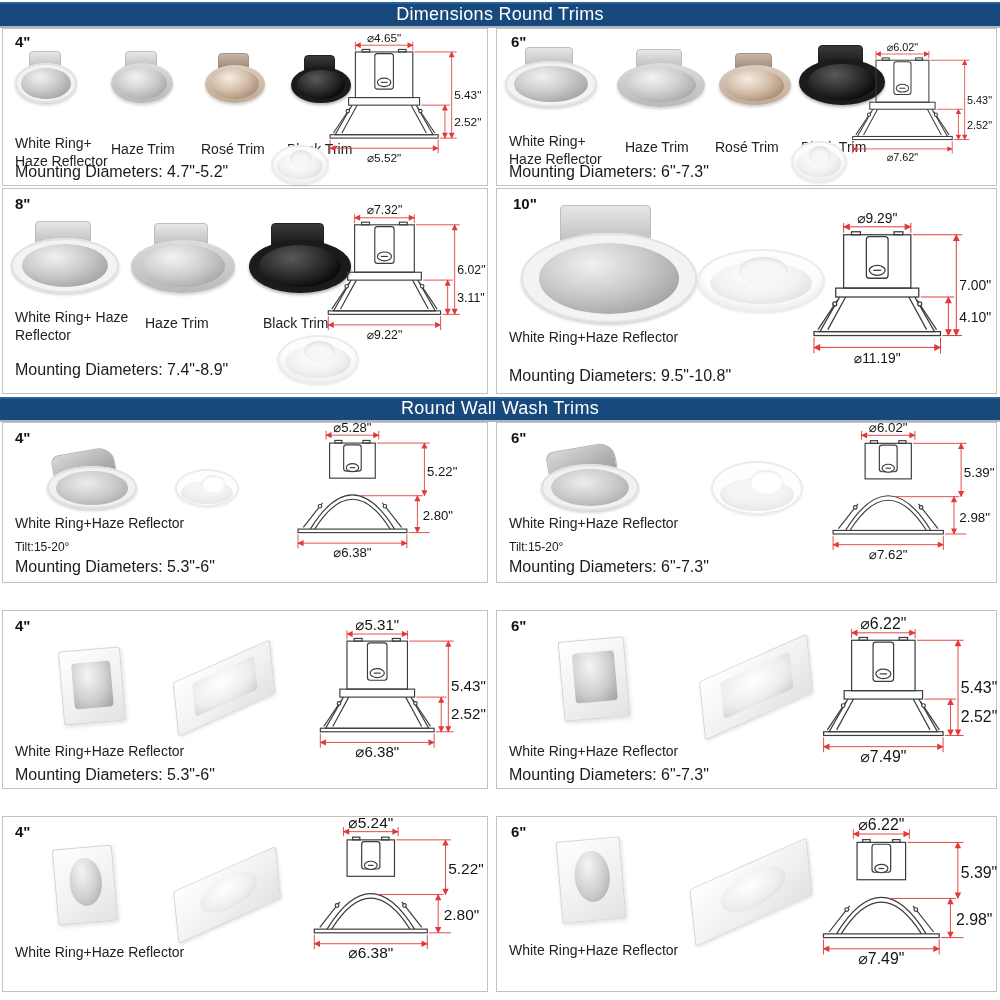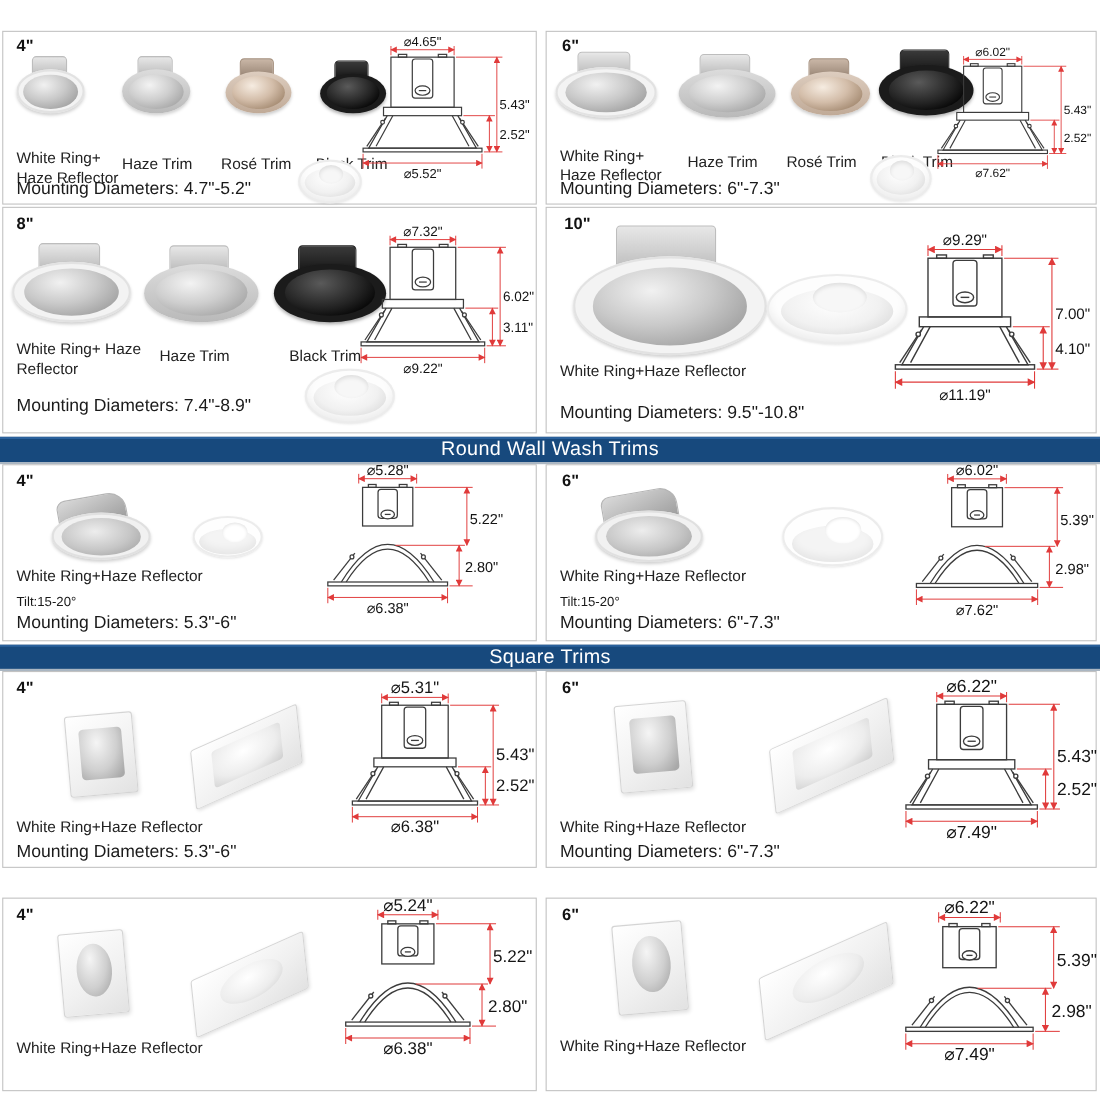--- a/index.html
+++ b/index.html
@@ -81,25 +81,25 @@
       <path d="M0,0 L10,5 L0,10 z" fill="#e03a3a"></path>
     </marker>
     <marker id="as" viewBox="0 0 10 10" refX="9" refY="5" markerWidth="9" markerHeight="7" orient="auto-start-reverse">
       <path d="M0,0 L10,5 L0,10 z" fill="#e03a3a"></path>
     </marker>
   </defs>
 </svg>
 
 <div id="page">
 
+  <div class="band" style="top:2px;height:24px;">
+    <span>Dimensions Round Trims</span>
+  </div>
   <div class="band" style="top:397px;height:23px;">
     <span>Round Wall Wash Trims</span>
-  </div>
-  <div class="band" style="top:586px;height:22px;">
-    <span>Square Trims</span>
   </div>
 
   <div class="cell" style="left:2px;top:28px;width:486px;height:158px;">
     <div class="size-label" style="left:12px;top:4px;">4"</div>
     <div class="trim t-white" style="left:12px;top:22px;width:62px;height:52px;">
         <i class="can"></i>
         <i class="ring"></i>
         <i class="cone"></i>
       </div>
     <div class="trim t-haze" style="left:108px;top:22px;width:62px;height:52px;">

